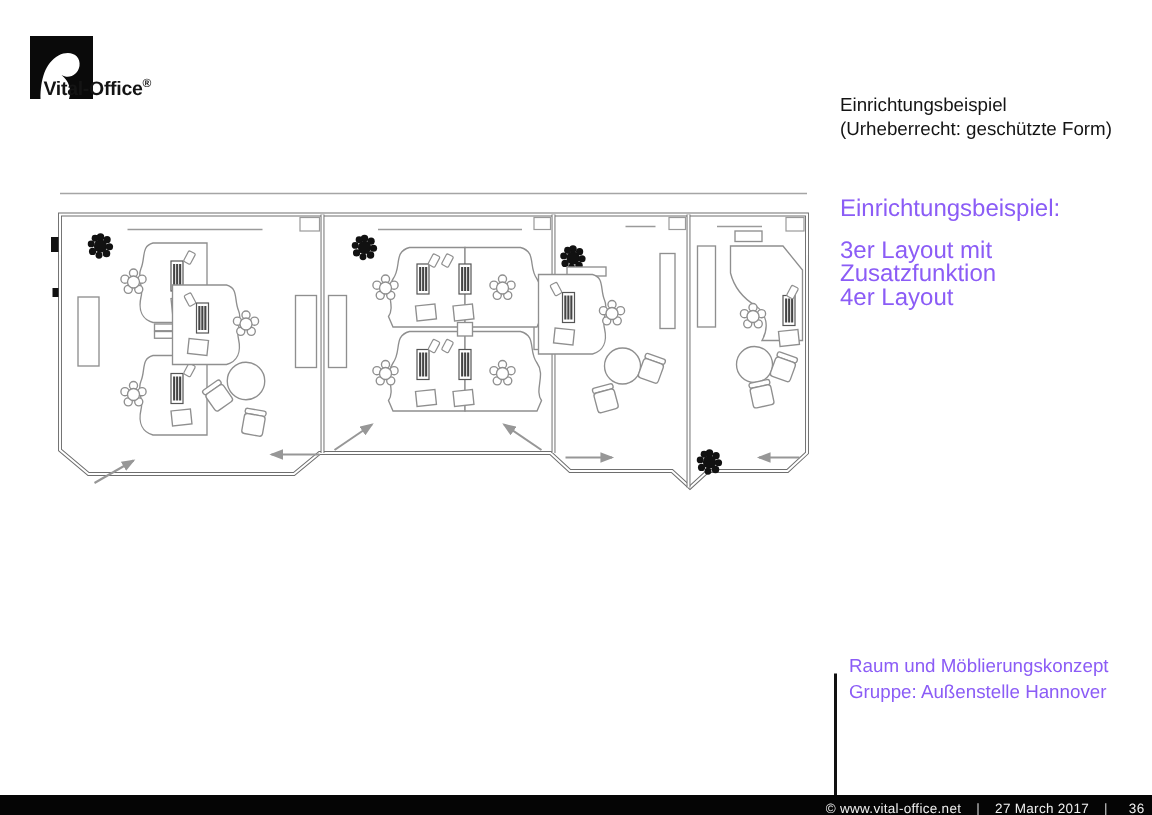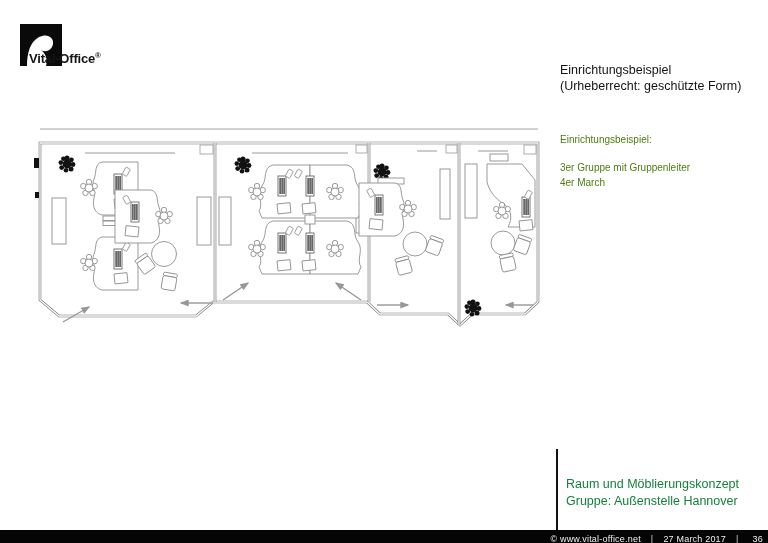--- a/index.html
+++ b/index.html
@@ -17,28 +17,28 @@
   }
   .logo-text sup { font-size:8px; }
   
   .header-block {
     position:absolute; left:560px; top:51px; width:205px;
     font-size:12.5px; line-height:15.5px; color:#141414;
   }
   
   .example-block {
     position:absolute; left:560px; top:120px; width:205px;
-    font-size:10px; line-height:15.5px; color:#4d7c0f;
+    font-size:16px; line-height:15.5px; color:#8b5cf6;
   }
   .example-title { margin-bottom:12px; }
   
   .project-rule { position:absolute; left:556px; top:437px; width:2px; height:81px; background:#111; }
   .project-block {
-    position:absolute; left:566px; top:464px; width:200px;
-    font-size:12.5px; line-height:16.5px; color:#15803d;
+    position:absolute; left:566px; top:424px; width:200px;
+    font-size:12.5px; line-height:16.5px; color:#8b5cf6;
   }
   
   .footer-bar {
     position:absolute; left:0; top:518px; width:768px; height:18px; background:#050505;
     display:flex; align-items:center; justify-content:flex-end;
     color:#efefef; font-size:9px; letter-spacing:0.2px; padding-right:5px;
   }
   .footer-bar span { display:inline-block; }
   .footer-sep { margin:0 10px; color:#cfcfcf; }
   .footer-page { margin-left:4px; }
@@ -59,22 +59,22 @@
     </div>
   </div>
 
   <div class="header-block">
     <div>Einrichtungsbeispiel</div>
     <div>(Urheberrecht: geschützte Form)</div>
   </div>
 
   <div class="example-block">
     <div class="example-title">Einrichtungsbeispiel:</div>
-    <div>3er Gruppe mit Gruppenleiter</div>
-    <div>4er March</div>
+    <div>3er Layout mit Zusatzfunktion</div>
+    <div>4er Layout</div>
   </div>
 
   <svg class="plan-svg" width="520" height="220" viewBox="0 0 520 220">
     <defs>
       <marker id="ah" markerWidth="7" markerHeight="5" refX="5.5" refY="2.5" orient="auto">
         <path d="M0,0 L6.5,2.5 L0,5 Z" fill="#979797"></path>
       </marker>
       <g id="chair" stroke="#8f8f8f" fill="#ffffff" stroke-width="0.9">
         <circle cx="0" cy="-6" r="2.7"></circle>
           <circle cx="5.7" cy="-1.9" r="2.7"></circle>

